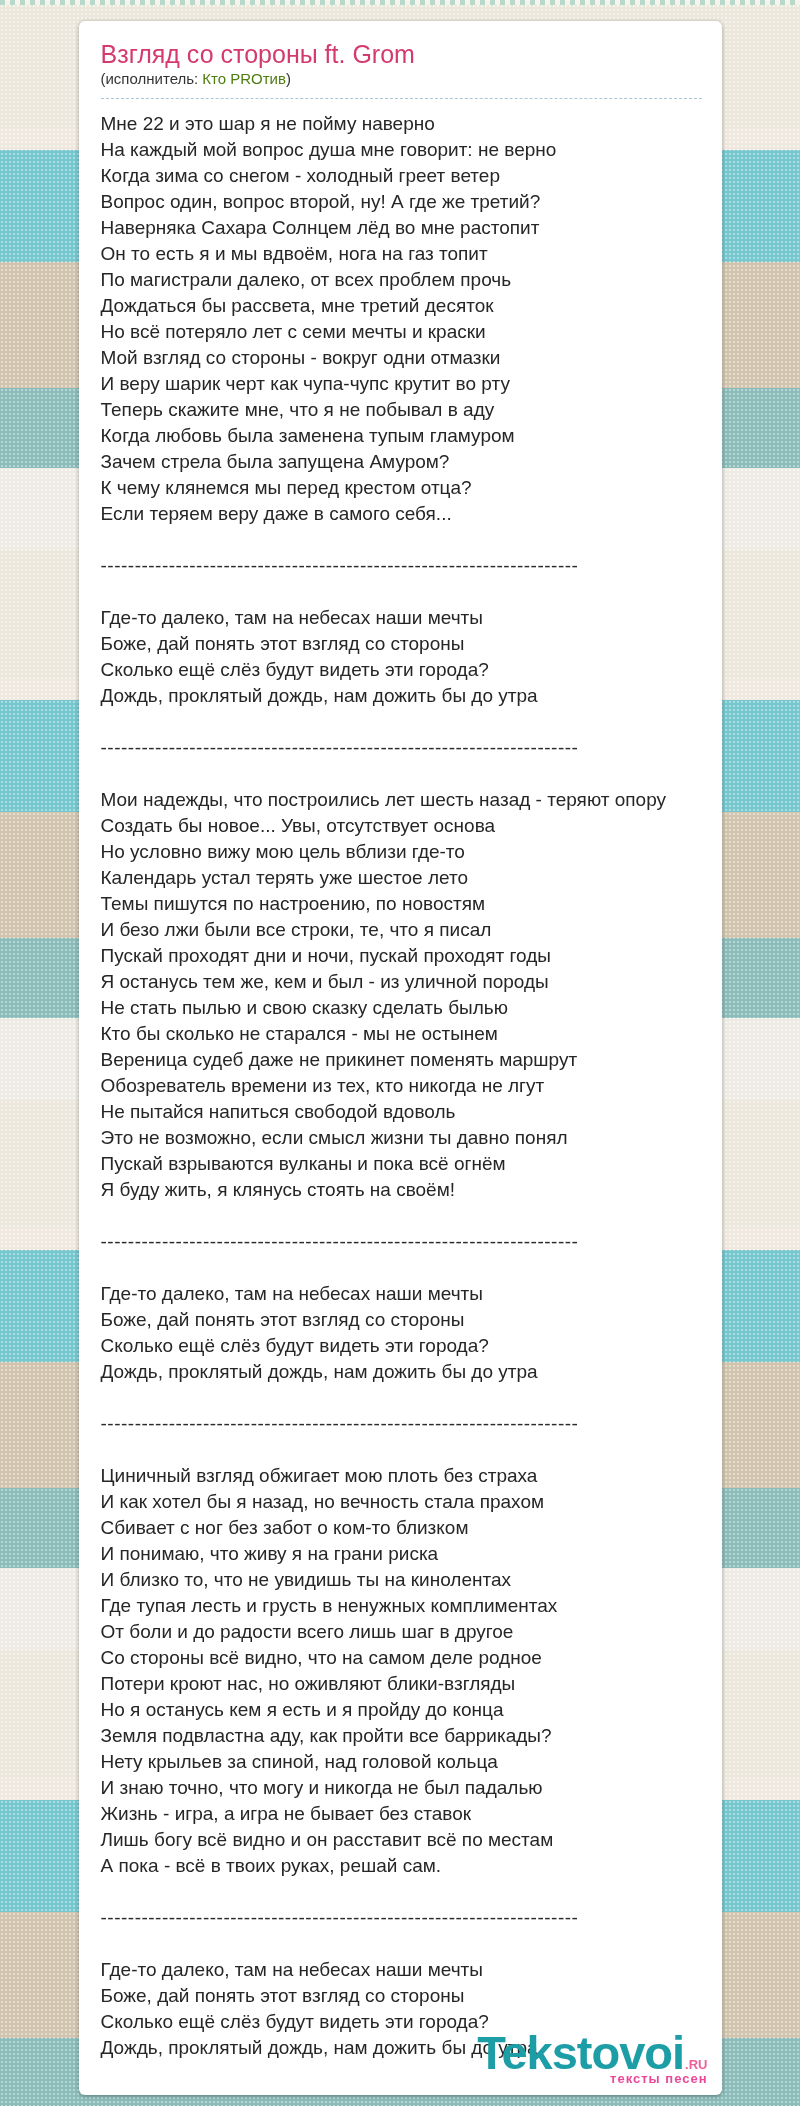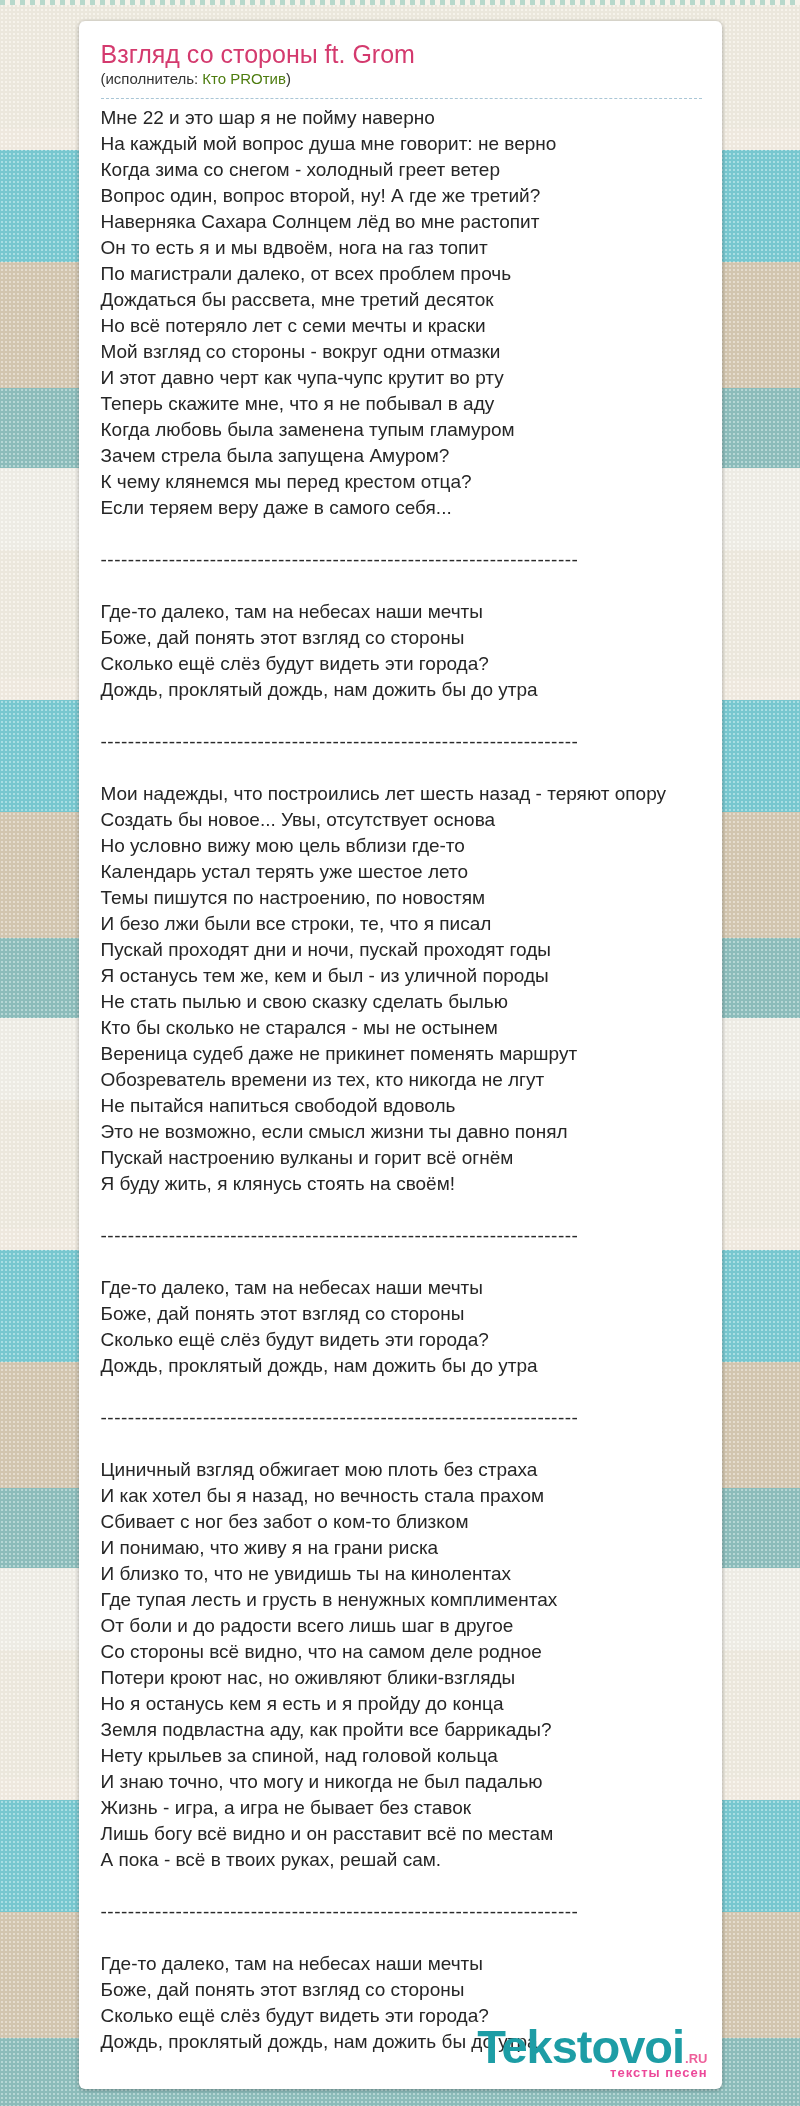--- a/index.html
+++ b/index.html
@@ -44,21 +44,21 @@
     color: #d43a6e;
   }
   .artist-line { font-size: 15px; line-height: 20px; color: #333333; }
   .artist-line a {
     color: #4d7c0f;
     text-decoration: none;
     cursor: pointer;
     margin-left: 4px;
   }
   .lyrics {
-    margin-top: 6px;
+    margin-top: 12px;
     font-size: 19px;
     line-height: 26px;
     color: #262626;
   }
   .lyric-line { white-space: pre-wrap; }
   .separator-line { color: #2a2a2a; letter-spacing: 0.5px; }
   .logo {
     position: absolute;
     right: 14px;
     bottom: 10px;
@@ -101,21 +101,21 @@
       <div class="lyric-line">Мне 22 и это шар я не пойму наверно</div>
       <div class="lyric-line">На каждый мой вопрос душа мне говорит: не верно</div>
       <div class="lyric-line">Когда зима со снегом - холодный греет ветер</div>
       <div class="lyric-line">Вопрос один, вопрос второй, ну! А где же третий?</div>
       <div class="lyric-line">Наверняка Сахара Солнцем лёд во мне растопит</div>
       <div class="lyric-line">Он то есть я и мы вдвоём, нога на газ топит</div>
       <div class="lyric-line">По магистрали далеко, от всех проблем прочь</div>
       <div class="lyric-line">Дождаться бы рассвета, мне третий десяток</div>
       <div class="lyric-line">Но всё потеряло лет с семи мечты и краски</div>
       <div class="lyric-line">Мой взгляд со стороны - вокруг одни отмазки</div>
-      <div class="lyric-line">И этот давно черт как чупа-чупс крутит во рту</div>
+      <div class="lyric-line">И веру шарик черт как чупа-чупс крутит во рту</div>
       <div class="lyric-line">Теперь скажите мне, что я не побывал в аду</div>
       <div class="lyric-line">Когда любовь была заменена тупым гламуром</div>
       <div class="lyric-line">Зачем стрела была запущена Амуром?</div>
       <div class="lyric-line">К чему клянемся мы перед крестом отца?</div>
       <div class="lyric-line">Если теряем веру даже в самого себя...</div>
       <div class="lyric-line">&nbsp;</div>
       <div class="lyric-line separator-line">----------------------------------------------------------------------</div>
       <div class="lyric-line">&nbsp;</div>
       <div class="lyric-line">Где-то далеко, там на небесах наши мечты</div>
       <div class="lyric-line">Боже, дай понять этот взгляд со стороны</div>
@@ -131,21 +131,21 @@
       <div class="lyric-line">Темы пишутся по настроению, по новостям</div>
       <div class="lyric-line">И безо лжи были все строки, те, что я писал</div>
       <div class="lyric-line">Пускай проходят дни и ночи, пускай проходят годы</div>
       <div class="lyric-line">Я останусь тем же, кем и был - из уличной породы</div>
       <div class="lyric-line">Не стать пылью и свою сказку сделать былью</div>
       <div class="lyric-line">Кто бы сколько не старался - мы не остынем</div>
       <div class="lyric-line">Вереница судеб даже не прикинет поменять маршрут</div>
       <div class="lyric-line">Обозреватель времени из тех, кто никогда не лгут</div>
       <div class="lyric-line">Не пытайся напиться свободой вдоволь</div>
       <div class="lyric-line">Это не возможно, если смысл жизни ты давно понял</div>
-      <div class="lyric-line">Пускай настроению вулканы и горит всё огнём</div>
+      <div class="lyric-line">Пускай взрываются вулканы и пока всё огнём</div>
       <div class="lyric-line">Я буду жить, я клянусь стоять на своём!</div>
       <div class="lyric-line">&nbsp;</div>
       <div class="lyric-line separator-line">----------------------------------------------------------------------</div>
       <div class="lyric-line">&nbsp;</div>
       <div class="lyric-line">Где-то далеко, там на небесах наши мечты</div>
       <div class="lyric-line">Боже, дай понять этот взгляд со стороны</div>
       <div class="lyric-line">Сколько ещё слёз будут видеть эти города?</div>
       <div class="lyric-line">Дождь, проклятый дождь, нам дожить бы до утра</div>
       <div class="lyric-line">&nbsp;</div>
       <div class="lyric-line separator-line">----------------------------------------------------------------------</div>

